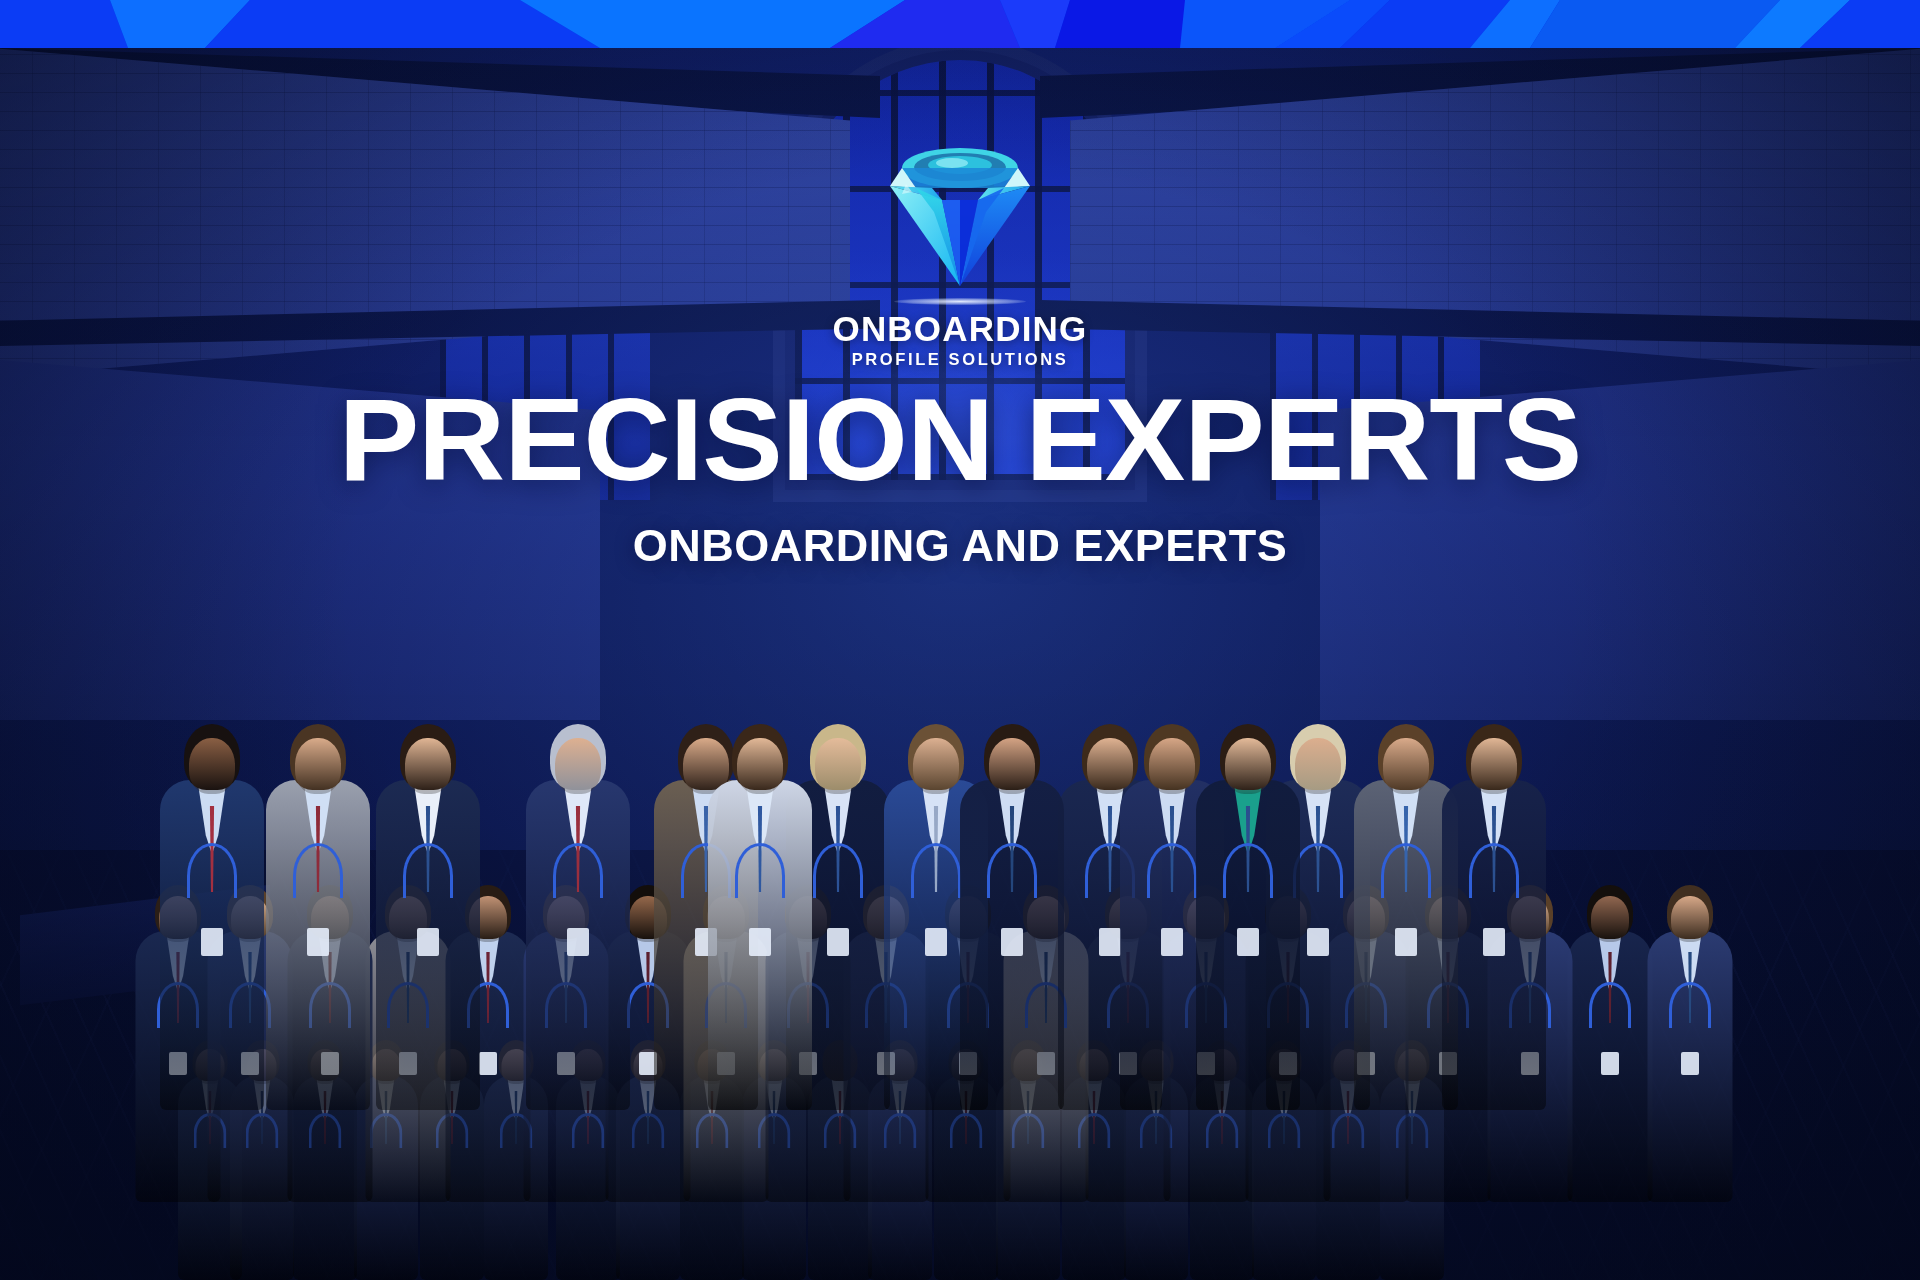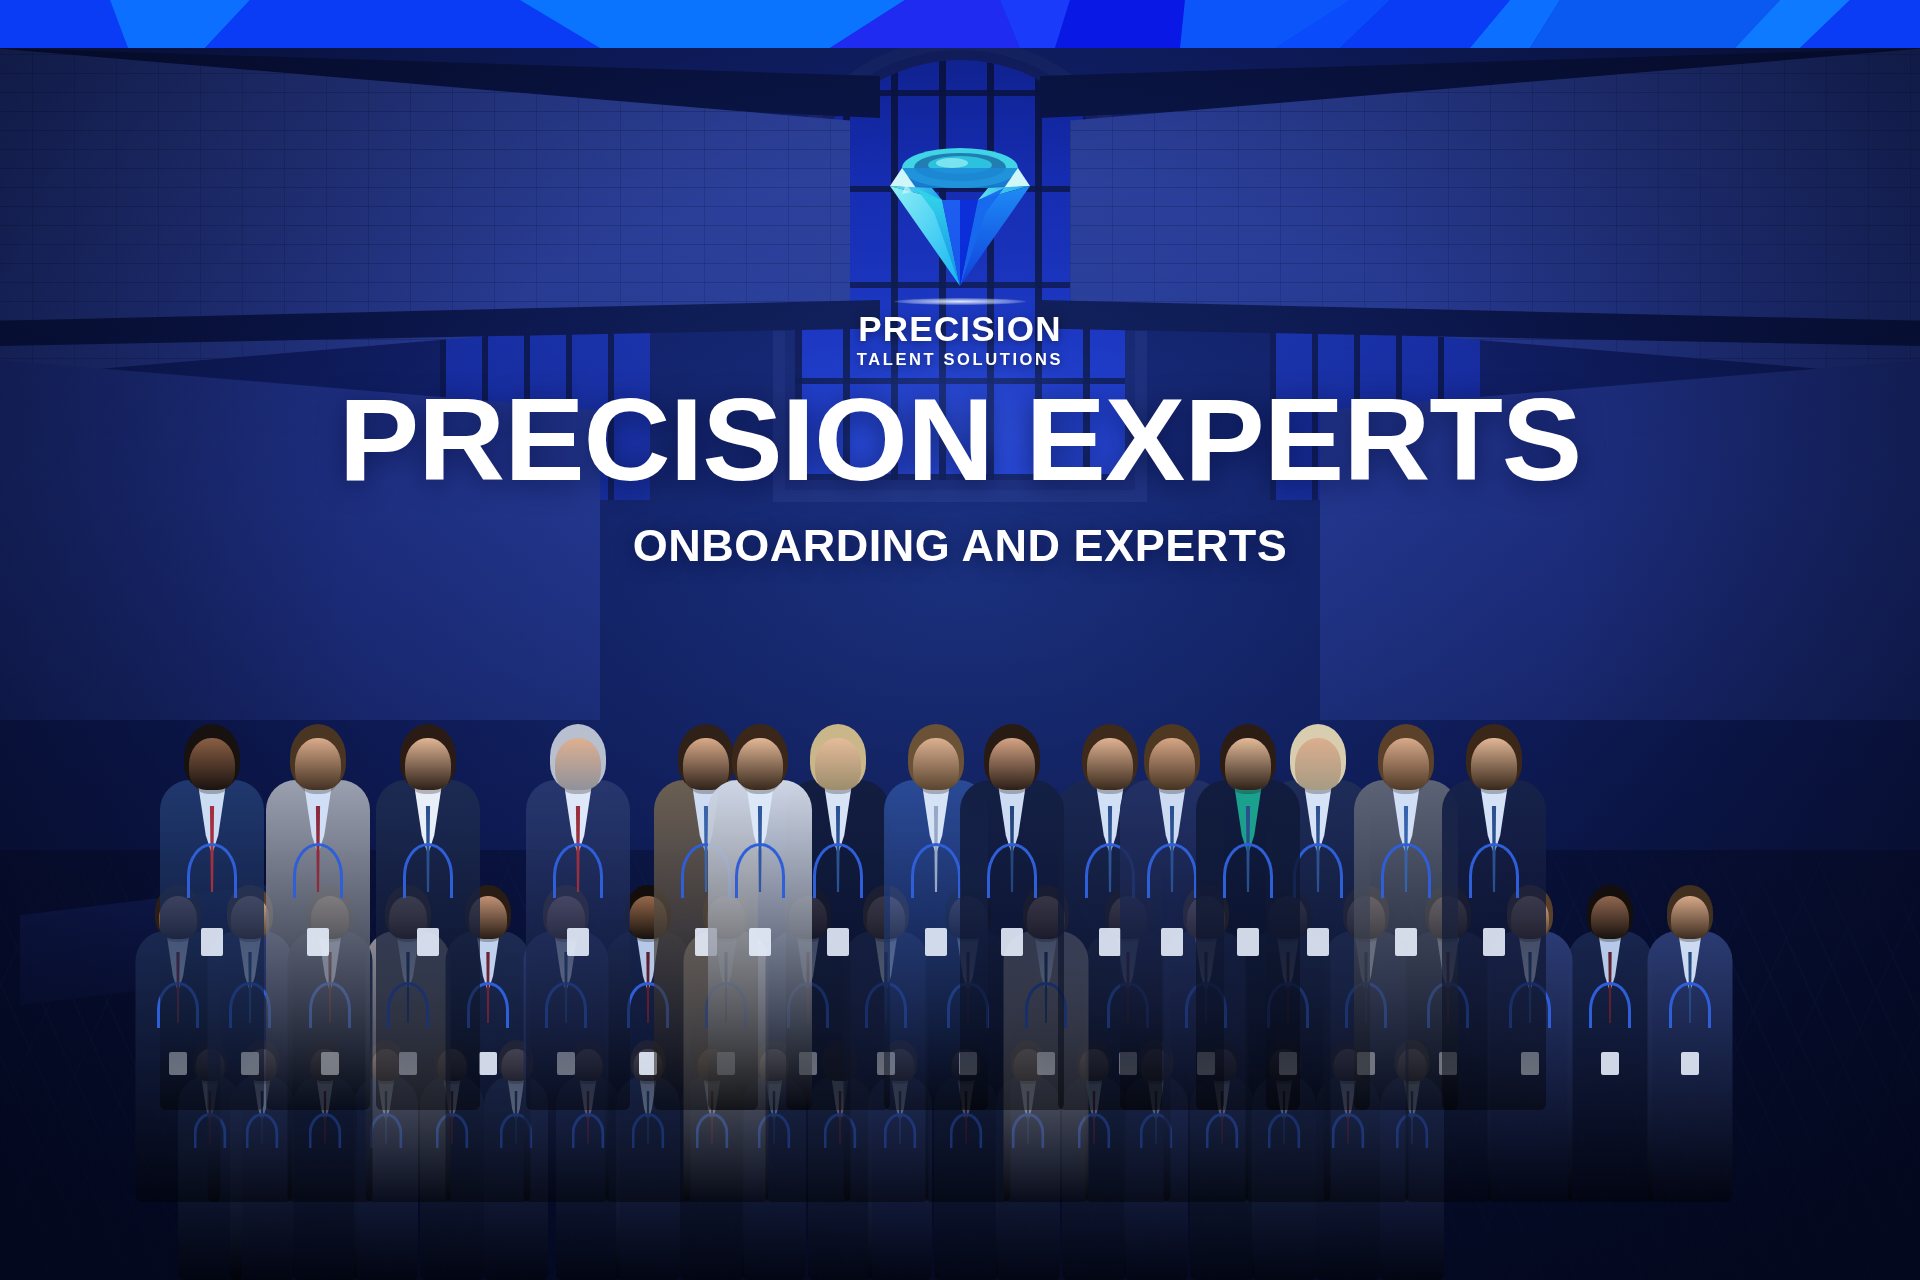--- a/index.html
+++ b/index.html
@@ -801,22 +801,22 @@
       <path d="M158 46 L106 60 L88 146 Z" fill="url(#gD)"></path>
       <path d="M44 48 L70 60 L88 146 L62 72 Z" fill="url(#gB)" opacity=".92"></path>
       <path d="M132 48 L106 60 L88 146 L114 72 Z" fill="#1768EE" opacity=".92"></path>
       <path d="M70 60 L106 60 L88 146 Z" fill="url(#gC)"></path>
       <path d="M70 60 L88 60 L88 146 Z" fill="#1C5CF0" opacity=".9"></path>
       <path d="M88 60 L106 60 L88 146 Z" fill="#0B2CD8" opacity=".95"></path>
 
       <path d="M34 44 L40 52 L30 54 Z" fill="#E6FBFD" opacity=".55"></path>
     </svg>
     <div class="gemline"></div>
-    <div class="logo-word">PRECISION</div>
-    <div class="logo-sub">TALENT SOLUTIONS</div>
+    <div class="logo-word">ONBOARDING</div>
+    <div class="logo-sub">PROFILE SOLUTIONS</div>
   </div>
 
   <div class="headline">
     <h1>PRECISION EXPERTS</h1>
     <h2>ONBOARDING AND EXPERTS</h2>
   </div>
 
 </div>
 
 </body></html>

